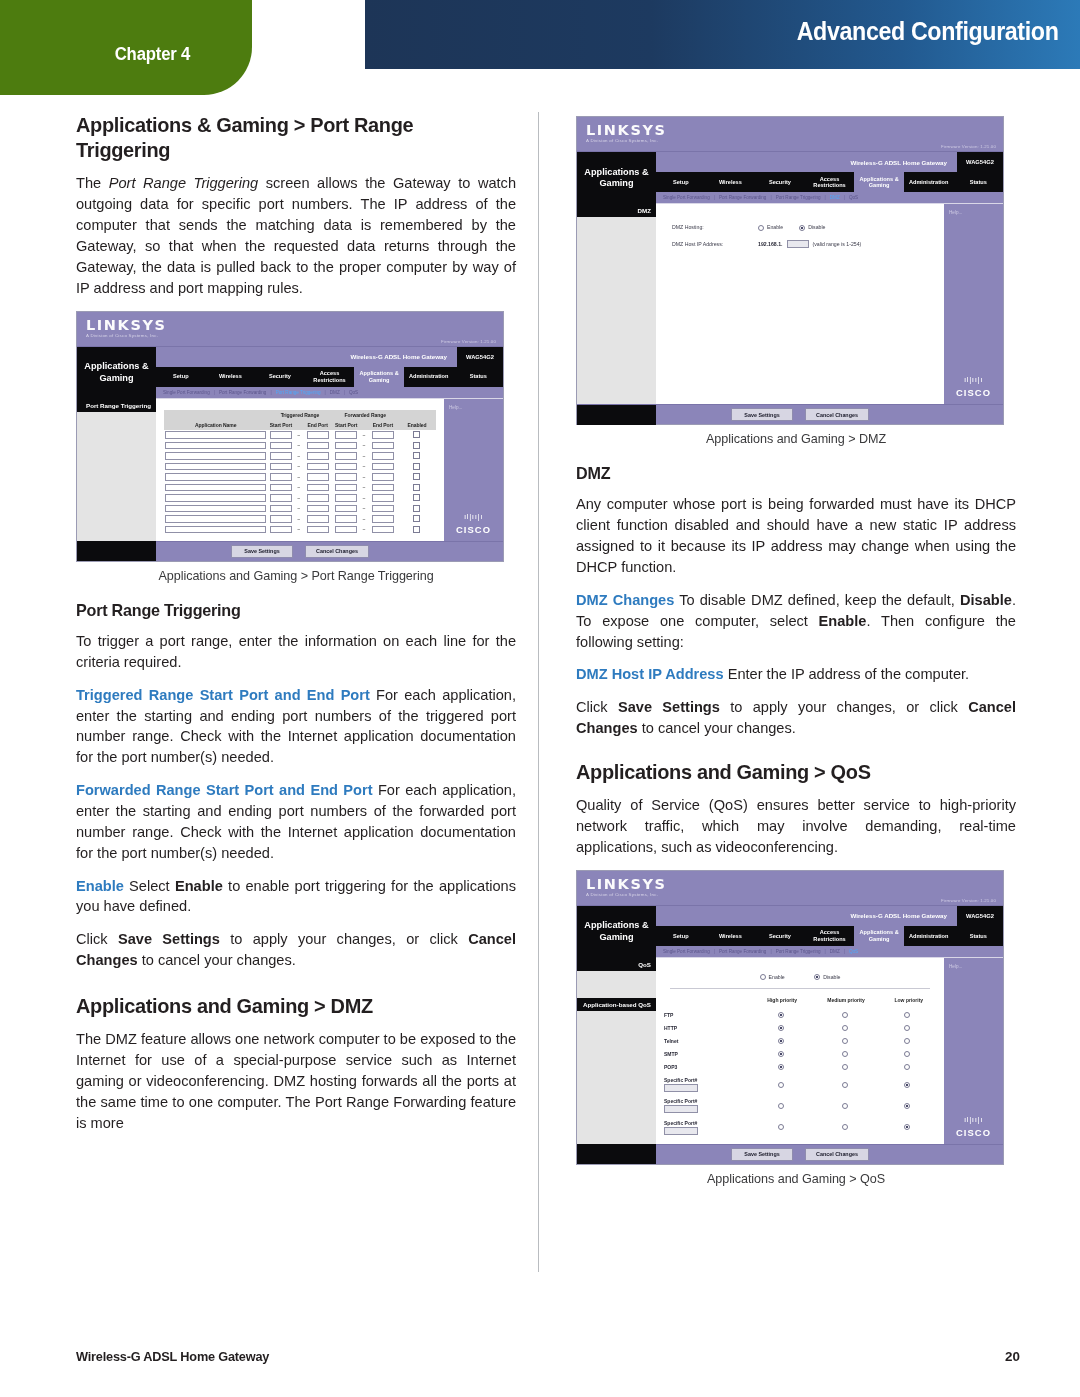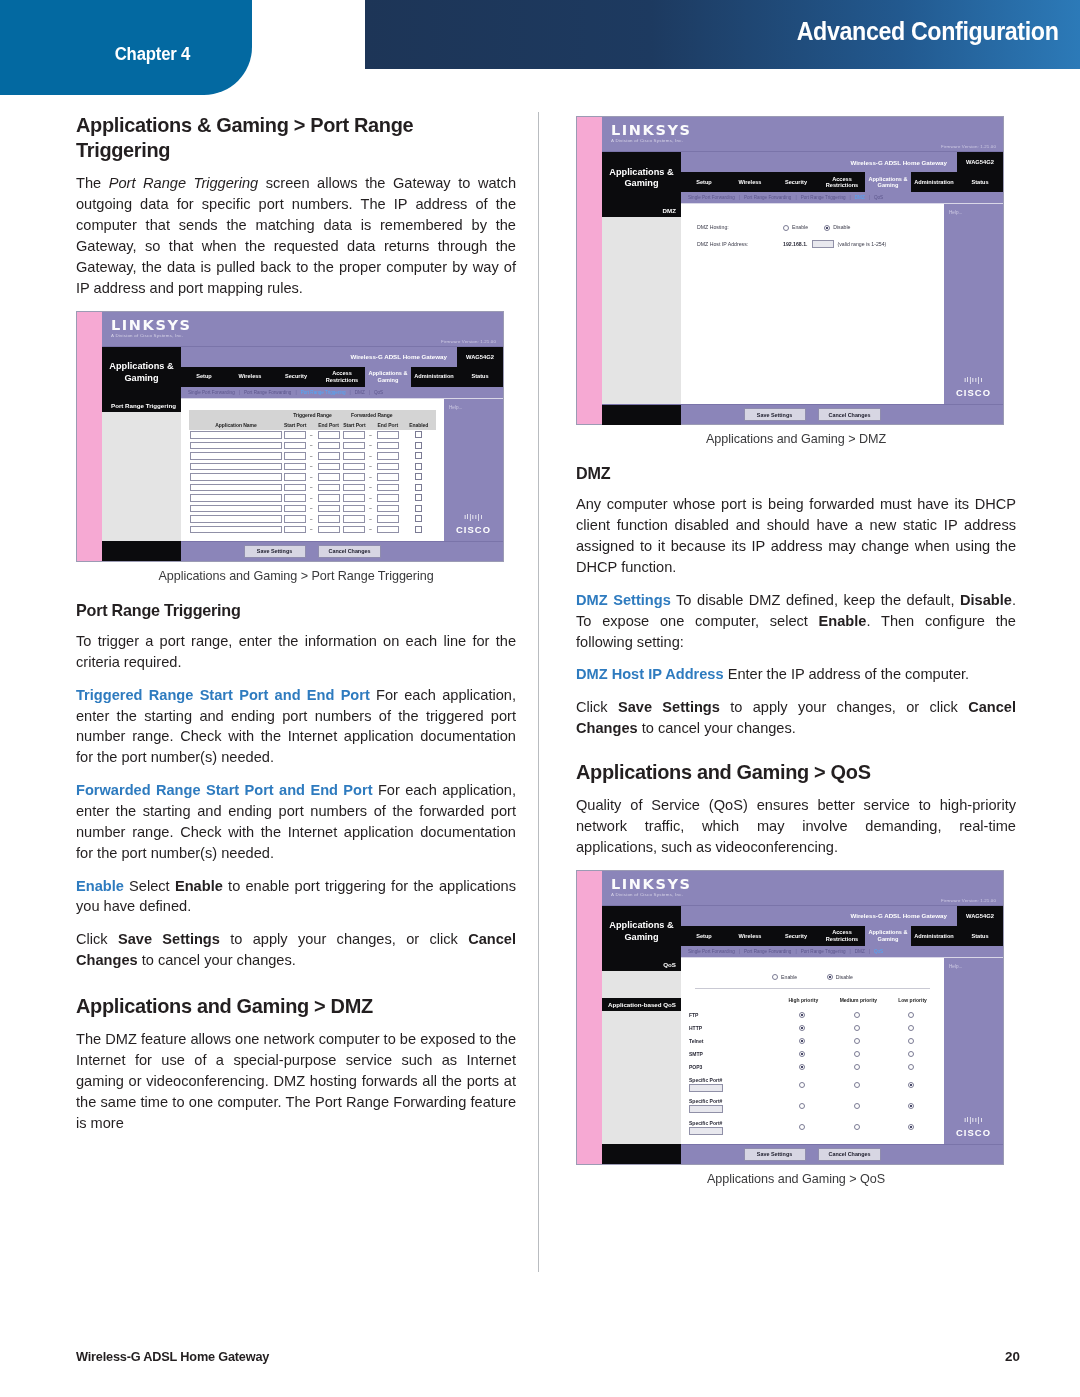--- a/index.html
+++ b/index.html
@@ -20,21 +20,21 @@
   }
   .header-banner-title {
     position: absolute; right: 22px; top: 17px;
     font-size: 25px; font-weight: bold; color: #ffffff;
     letter-spacing: -0.4px;
     font-family: "Liberation Sans Narrow", "Liberation Sans", sans-serif;
     transform: scaleX(0.93); transform-origin: right center;
   }
   .chapter-tab {
     position: absolute; left: 0; top: 0; width: 252px; height: 95px;
-    background: #0369a1;
+    background: #4d7c0f;
     border-bottom-right-radius: 48px;
   }
   .chapter-tab-label {
     position: absolute; right: 62px; bottom: 30px;
     font-size: 18px; font-weight: bold; color: #ffffff;
     letter-spacing: -0.2px;
     transform: scaleX(0.93); transform-origin: right center;
   }
 
   
@@ -74,21 +74,20 @@
     margin: 7px 0 18px 0; letter-spacing: -0.05px;
   }
 
   
   .shot {
     width: 428px; position: relative;
     border: 1px solid #9b9bb5;
     background: #f9a8d4;
     font-family: "Liberation Sans", sans-serif;
     filter: blur(0.22px) saturate(0.95);
-    padding-left: 25px;
   }
   .shot-inner { position: relative; width: 100%; }
 
   .shot-topbar {
     height: 35px; background: #8b85bb;
     position: relative; border-bottom: 1px solid #7a74ab;
   }
   .linksys-logo {
     position: absolute; left: 9px; top: 5px;
     color: #ffffff; font-size: 14.5px; font-weight: bold;
@@ -670,21 +669,21 @@
           </div>
         </div>
       </div>
       <div class="figcaption">Applications and Gaming &gt; DMZ</div>
     </div>
 
     <h2 class="sub-title">DMZ</h2>
 
     <p class="body">Any computer whose port is being forwarded must have its DHCP client function disabled and should have a new static IP address assigned to it because its IP address may change when using the DHCP function.</p>
 
-    <p class="body"><span class="term">DMZ Settings</span><span>  To disable DMZ defined, keep the default, </span><span class="bold">Disable</span><span>. To expose one computer, select </span><span class="bold">Enable</span><span>. Then configure the following setting:</span></p>
+    <p class="body"><span class="term">DMZ Changes</span><span>  To disable DMZ defined, keep the default, </span><span class="bold">Disable</span><span>. To expose one computer, select </span><span class="bold">Enable</span><span>. Then configure the following setting:</span></p>
 
     <p class="body"><span class="term">DMZ Host IP Address</span><span> Enter the IP address of the computer.</span></p>
 
     <p class="body"><span>Click </span><span class="bold">Save Settings</span><span> to apply your changes, or click </span><span class="bold">Cancel Changes</span><span> to cancel your changes.</span></p>
 
     <h1 class="section-title" style="margin-top:20px">Applications and Gaming &gt; QoS</h1>
 
     <p class="body">Quality of Service (QoS) ensures better service to high-priority network traffic, which may involve demanding, real-time applications, such as videoconferencing.</p>
 
     <div class="figure">

